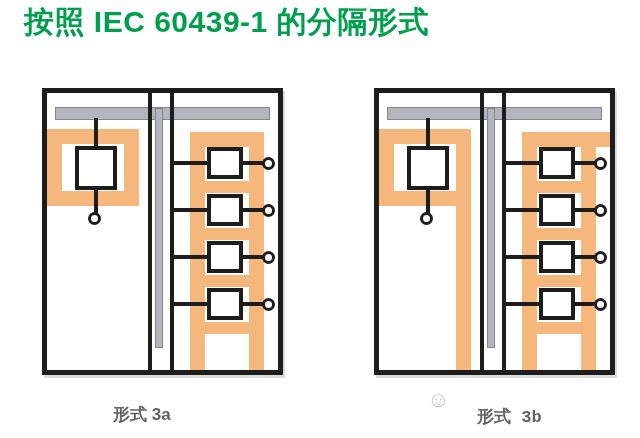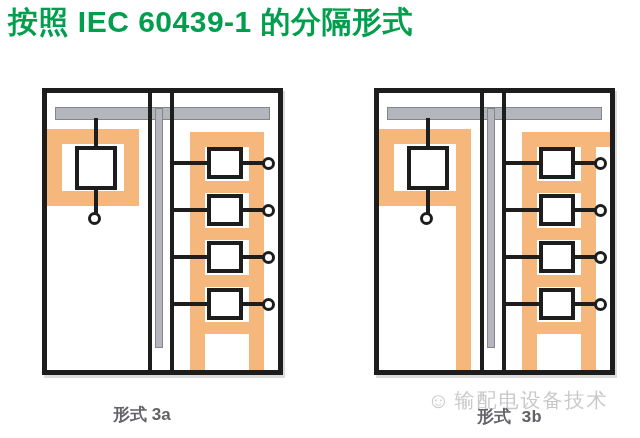--- a/index.html
+++ b/index.html
@@ -1,21 +1,21 @@
 <!DOCTYPE html>
 <html style="--green: #009E4D; --orange: #F6B77C; --bus: #B5B5BD; --bus-border: #84848C; --line: #1D1D1D; --label-gray: #636367; --wm-gray: #C8C8CA;"><head>
 <meta charset="utf-8">
 <style>
   html,body{margin:0;padding:0;}
   body{
     width:640px;height:438px;background:#ffffff;position:relative;overflow:hidden;
     font-family:"Liberation Sans","DejaVu Sans",sans-serif;
   }
   .title{
-    position:absolute;left:8px;top:2px;
+    position:absolute;left:24px;top:2px;
     font-size:30px;font-weight:bold;color:var(--green,#009E4D);
     white-space:nowrap;letter-spacing:0.5px;
   }
   .cabinet{
     position:absolute;top:88px;width:231px;height:277px;
     border:5px solid var(--line,#1D1D1D);background:#fff;
     box-shadow:2px 3px 0 #dcdcdc;
   }
   #cab-a{left:42px;}
   #cab-b{left:374px;}
@@ -156,17 +156,16 @@
   <div class="el circ term-out t3"></div>
 
   <div class="el blackline feed f4"></div>
   <div class="el devbox obox b4"></div>
   <div class="el blackline out f4" style="left:196px;width:20px;"></div>
   <div class="el circ term-out t4"></div>
 </div>
 
 <div class="watermark">
   <span class="wm-icon"></span>
-  <span>输配电设备技术</span>
 </div>
 
 <div class="cab-label" id="label-a">形式 3a</div>
 <div class="cab-label" id="label-b">形式 3b</div>
 
 </body></html>

